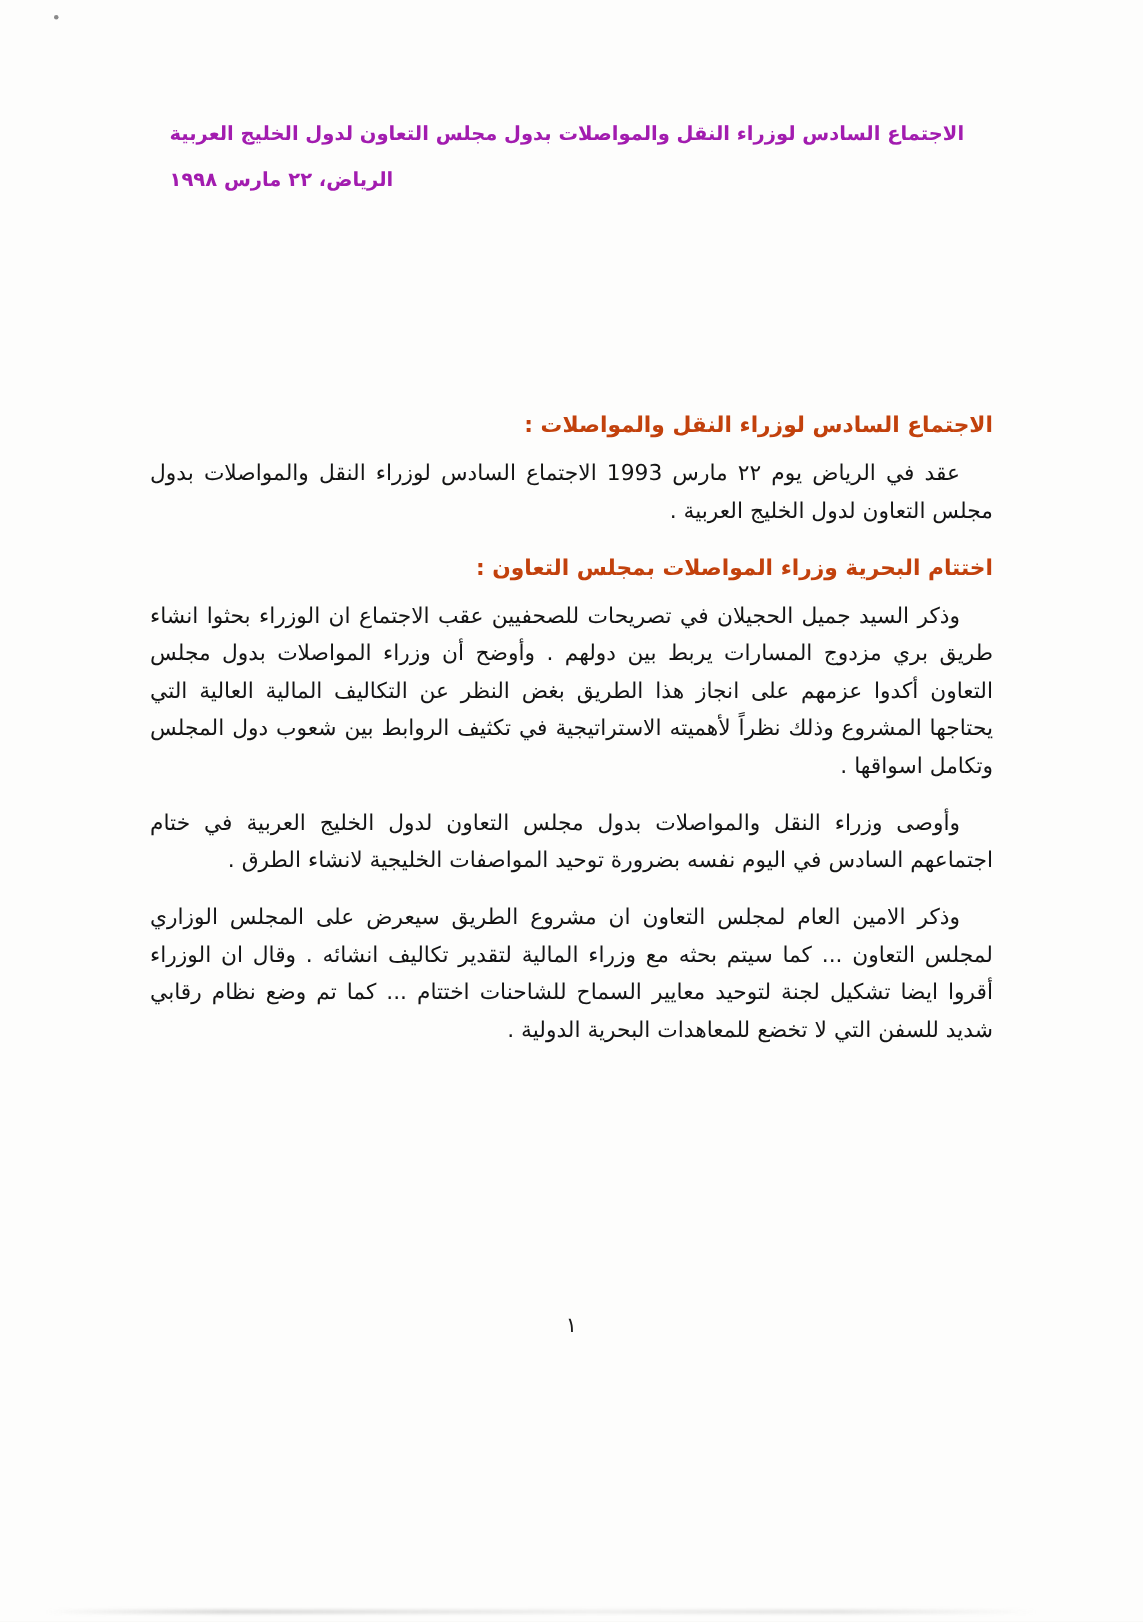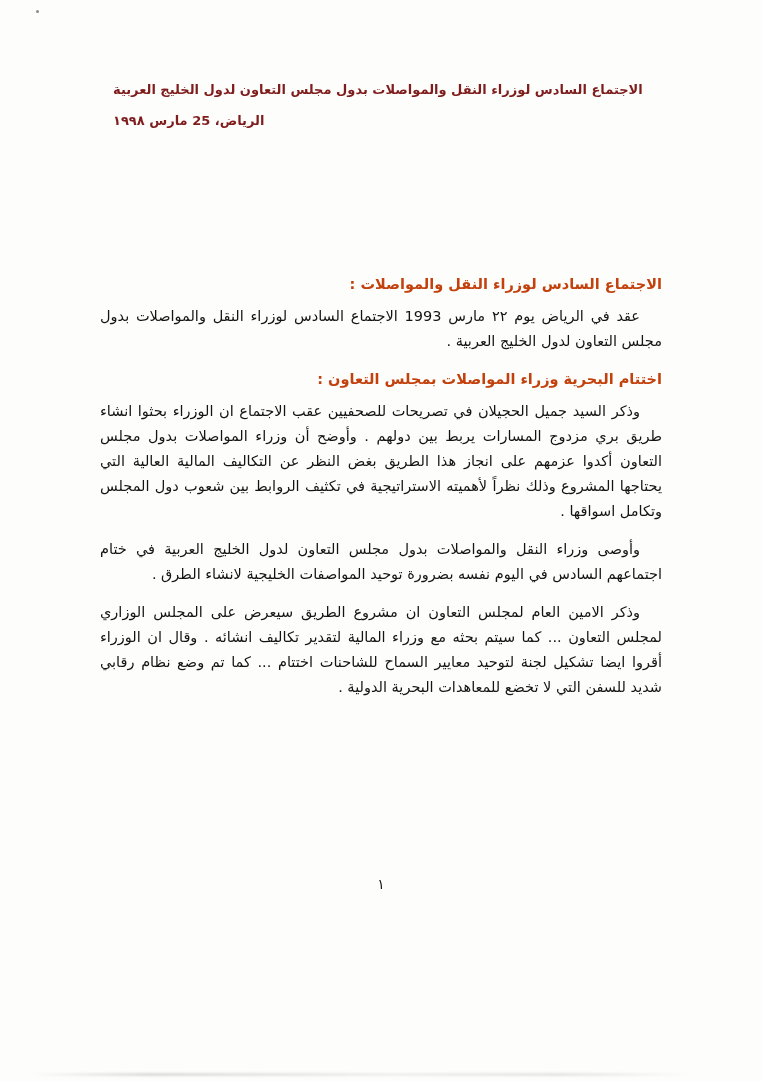--- a/index.html
+++ b/index.html
@@ -22,21 +22,21 @@
   .doc-header {
     position: absolute;
     top: 74px;
     left: 113px;
     direction: rtl;
     text-align: left;
     font-weight: bold;
     font-size: 13px;
     line-height: 31px;
     white-space: nowrap;
-    color: #7f1d1d;
+    color: #a21caf;
   }
   
   .doc-body {
     position: absolute;
     top: 272px;
     right: 100px;
     width: 562px;
     direction: rtl;
     text-align: justify;
     font-size: 14.5px;
@@ -92,21 +92,21 @@
 </style>
 </head>
 <body>
 
 <div class="page">
 
   <span class="speck"></span>
 
   <header class="doc-header">
     <div>الاجتماع السادس لوزراء النقل والمواصلات بدول مجلس التعاون لدول الخليج العربية</div>
-    <div>الرياض، 25 مارس ١٩٩٨</div>
+    <div>الرياض، ٢٢ مارس ١٩٩٨</div>
   </header>
 
   <main class="doc-body">
 
     <h2>الاجتماع السادس لوزراء النقل والمواصلات :</h2>
 
     <p>عقد في الرياض يوم ٢٢ مارس 1993 الاجتماع السادس لوزراء النقل والمواصلات بدول مجلس التعاون لدول الخليج العربية .</p>
 
     <h2 class="spaced">اختتام البحرية وزراء المواصلات بمجلس التعاون :</h2>
 

